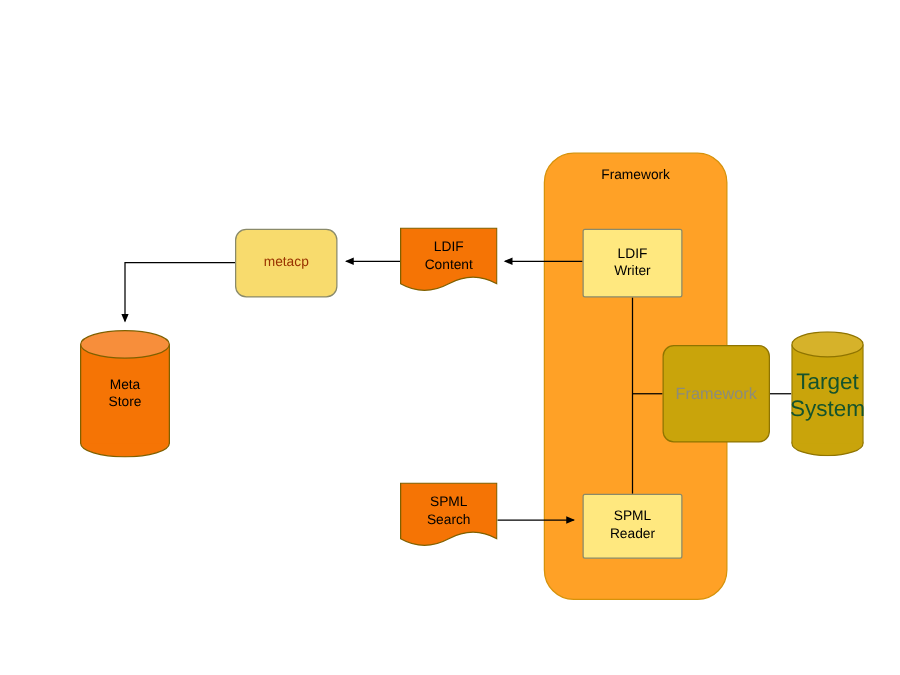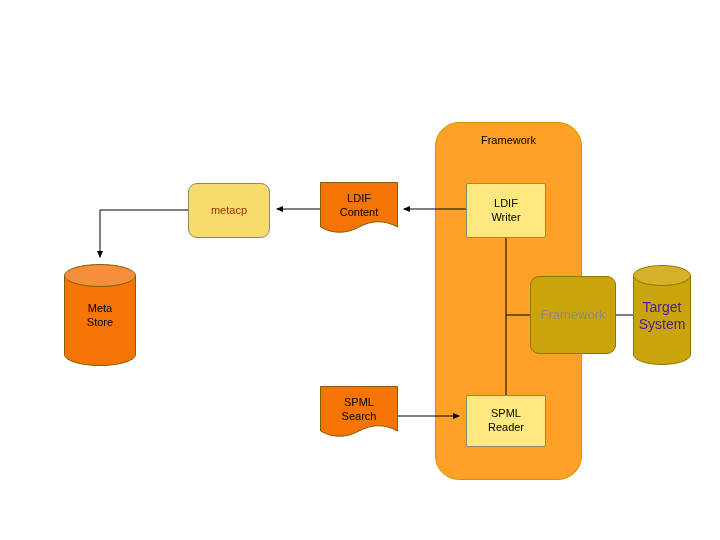--- a/index.html
+++ b/index.html
@@ -25,21 +25,21 @@
   .doc svg{position:absolute;left:0;top:0;width:100%;height:100%;}
   .doc .label{position:relative;z-index:2;margin-bottom:8px;}
   #ldif-content{left:320px;top:182px;width:78px;height:56px;}
   #spml-search{left:320px;top:386px;width:78px;height:56px;}
 
   .cyl{z-index:10;}
   .cyl svg{position:absolute;left:0;top:0;width:100%;height:100%;}
   .cyl .label{position:relative;z-index:2;margin-top:2px;}
   #meta-store{left:64px;top:264px;width:72px;height:102px;}
   #target-system{left:633px;top:265px;width:58px;height:100px;}
-  #target-system .label{font-size:14px;color:#4c1d95;}
+  #target-system .label{font-size:18px;color:#14532d;}
 
   #connector{left:530px;top:276px;width:86px;height:78px;background:#C9A40B;border:1px solid #8F7400;
              border-radius:9px;z-index:10;}
   #connector .label{color:#8C8C7A;font-size:13px;}
 </style>
 </head>
 <body>
 
 <div class="canvas">
 

